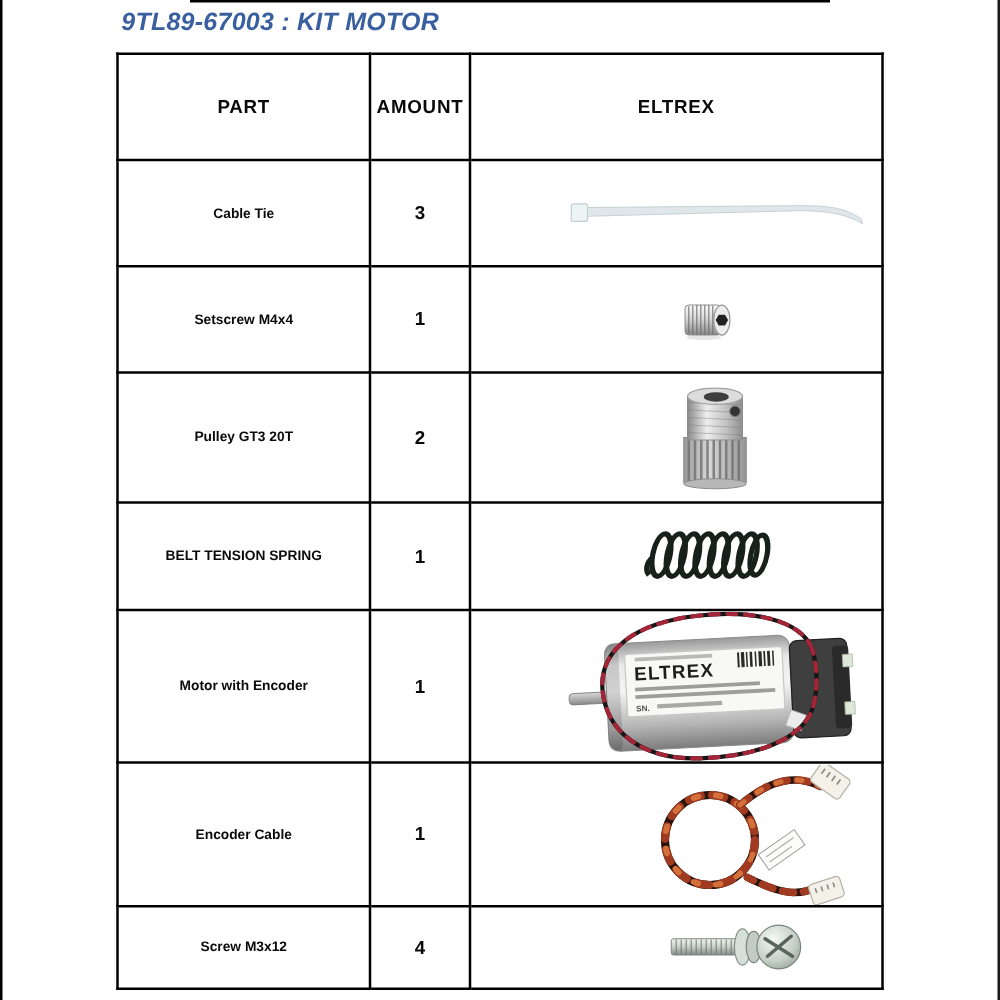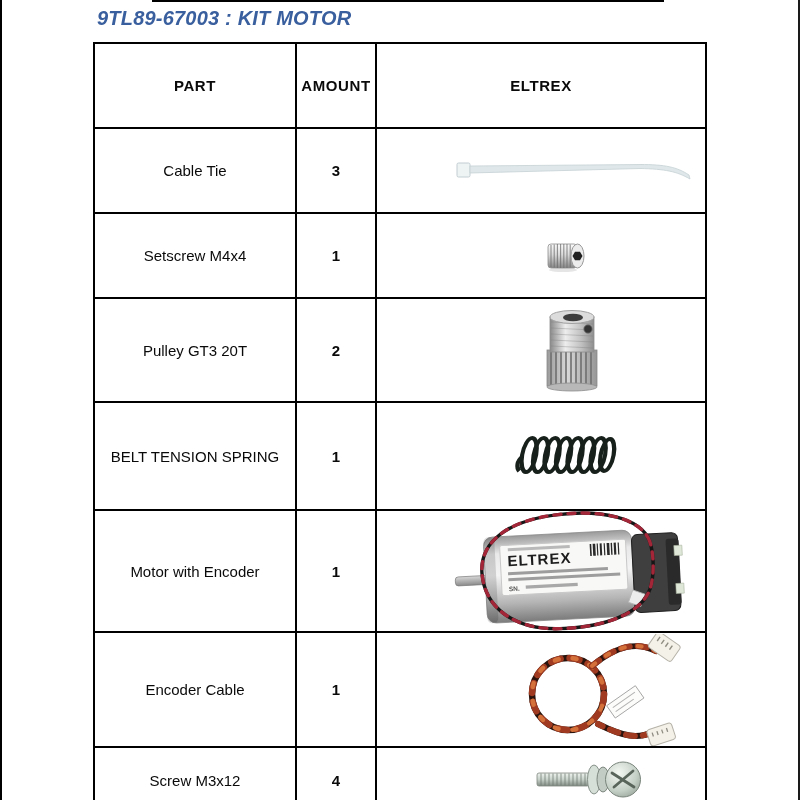--- a/index.html
+++ b/index.html
@@ -17,31 +17,31 @@
   }
   table.parts{
     position:absolute;left:93px;top:42px;
     border-collapse:collapse;table-layout:fixed;
   }
   table.parts th,table.parts td{
     border:2px solid #000;padding:0;margin:1px;
     text-align:center;vertical-align:middle;color:#0a0a0a;
   }
   th.hdr{font-size:15px;font-weight:bold;letter-spacing:.6px;}
-  td.part-cell{font-size:15px;font-weight:normal;}
+  td.part-cell{font-size:11px;font-weight:bold;}
   td.amount-cell{font-size:15px;font-weight:bold;}
   td.picture-cell{overflow:hidden;}
   .pic-wrap{display:flex;align-items:center;justify-content:center;width:100%;height:100%;}
   .sh-34{transform:translateX(34px);}
   .sh-25{transform:translateX(25px);}
   .sh-31{transform:translateX(31px);}
   .sh-30{transform:translateX(30px);}
   .sh-55{transform:translateX(55px);}
   .sh-50{transform:translateX(50px);}
-  .rh-85{height:85px}.rh-89{height:104px}.rh-86{height:108px}
+  .rh-85{height:85px}.rh-89{height:104px}.rh-86{height:86px}
   .rh-125{height:120px}.rh-115{height:115px}.rh-79{height:66px}
 </style>
 </head>
 <body>
 
 <div class="edge-left"></div>
 <div class="edge-right"></div>
 <div class="edge-top"></div>
 
 <h1 class="title">9TL89-67003 : KIT MOTOR</h1>

